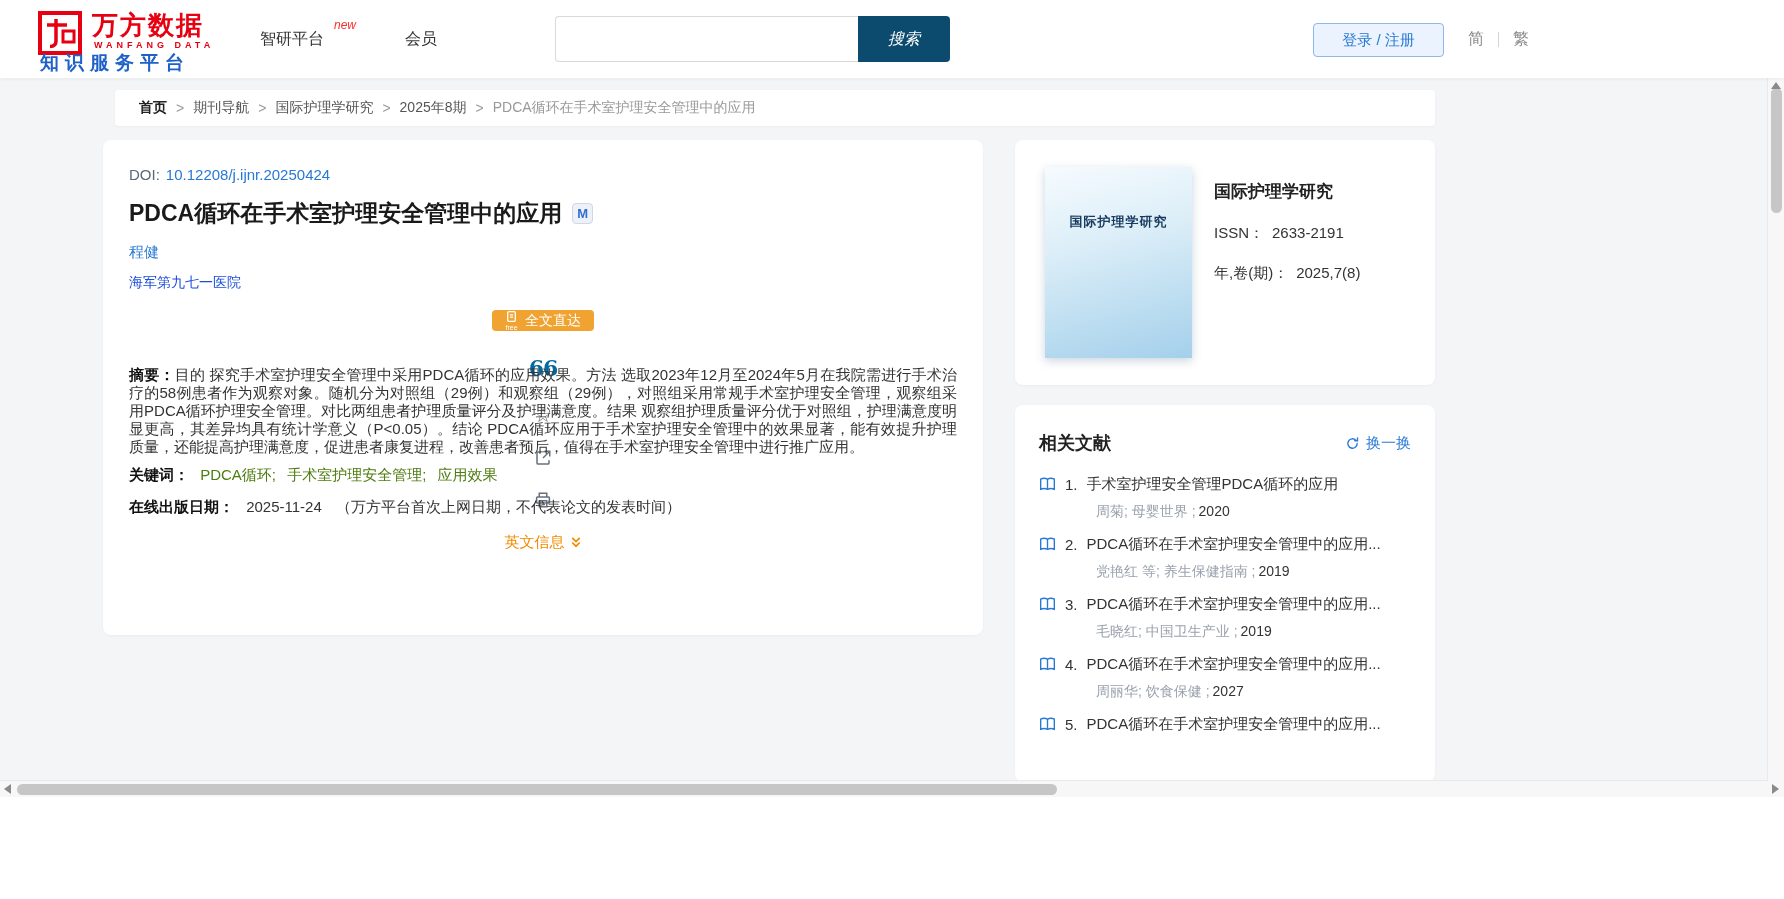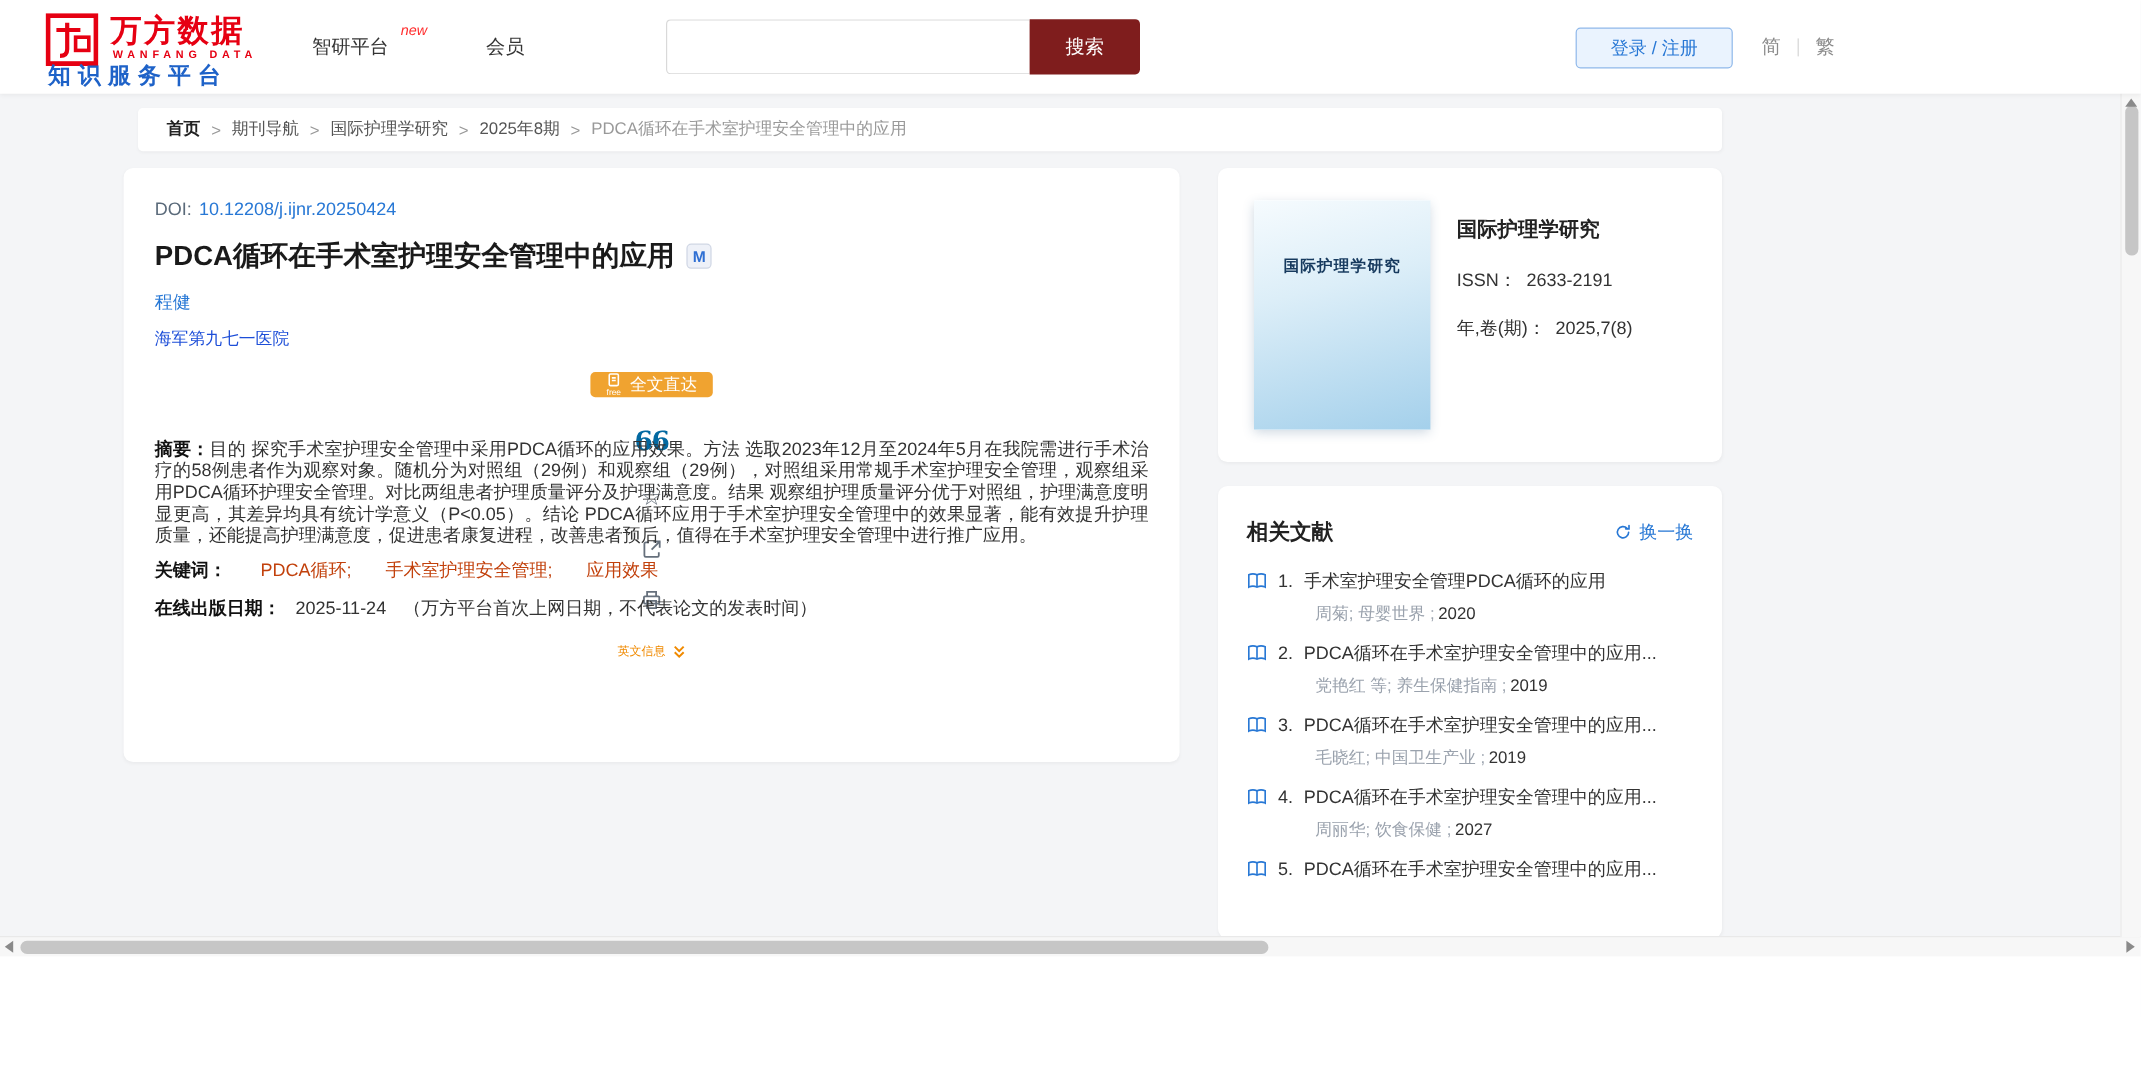--- a/index.html
+++ b/index.html
@@ -13,21 +13,21 @@
   .logo-icon { position:absolute; left:38px; top:11px; width:44px; height:44px; cursor:pointer; }
   .brand { position:absolute; left:92px; top:8px; font-size:26px; font-weight:bold; color:#e60012; letter-spacing:2px; }
   .brand-en { position:absolute; left:94px; top:40px; font-size:9px; font-weight:bold; color:#e60012; letter-spacing:4px; }
   .tagline { position:absolute; left:40px; top:50px; font-size:19px; font-weight:bold; color:#1e62c8; letter-spacing:6px; }
   .nav-item { position:absolute; top:29px; font-size:16px; color:#333; cursor:pointer; }
   .nav-zhiyan { left:260px; }
   .nav-member { left:405px; }
   .new-badge { position:absolute; left:334px; top:18px; font-size:12px; color:#ff2d2d; font-style:italic; }
   .search-wrap { position:absolute; left:555px; top:16px; width:395px; height:46px; display:flex; }
   .search-input { width:303px; height:46px; border:1px solid #d9d9d9; border-right:none; border-radius:4px 0 0 4px; padding:0 12px; font-size:15px; outline:none; }
-  .search-btn { width:92px; height:46px; background:#7f1d1d; color:#fff; font-size:16px; border:none; border-radius:0 4px 4px 0; cursor:pointer; }
+  .search-btn { width:92px; height:46px; background:#0c4a6e; color:#fff; font-size:16px; border:none; border-radius:0 4px 4px 0; cursor:pointer;font-style:italic; }
   .login-btn { position:absolute; left:1313px; top:23px; width:131px; height:34px; background:#eaf3fe; border:1px solid #8fb8ea; border-radius:4px; color:#2878d5; font-size:15px; display:flex; align-items:center; justify-content:center; cursor:pointer; }
   .lang-wrap { position:absolute; left:1468px; top:29px; display:flex; align-items:center; font-size:16px; color:#8b8b8b; }
   .lang-sep { width:1px; height:15px; background:#d5d5d5; margin:0 14px; }
   .lang-item { cursor:pointer; }
 
   
   .breadcrumb { position:absolute; left:115px; top:90px; width:1320px; height:36px; background:#fff; border-radius:4px; display:flex; align-items:center; padding:0 24px; font-size:14px; box-shadow:0 1px 3px rgba(0,0,0,.04); }
   .bc-home { font-weight:bold; color:#222; cursor:pointer; }
   .bc-sep { color:#999; margin:0 9px; }
   .bc-link { color:#555; cursor:pointer; }
@@ -50,26 +50,26 @@
   .btn-row { margin-top:18px; display:flex; align-items:center; gap:24px; height:34px;flex-direction:column; }
   .fulltext-btn { background:#f0a330; color:#fff; height:34px; padding:0 13px; border-radius:4px; display:flex; align-items:center; gap:7px; font-size:14px; border:none; cursor:pointer; }
   .free-ico { display:flex; flex-direction:column; align-items:center; line-height:1; }
   .free-txt { font-size:7px; color:#fff; margin-top:1px; }
   .quote-ico { font-family:"DejaVu Serif","Liberation Serif",serif; font-weight:bold; font-size:22px; color:#0369a1; cursor:pointer; letter-spacing:-1px;text-align:center; }
   .star-ico { font-size:20px; color:#66707c; cursor:pointer; line-height:1; }
   .tool-ico { cursor:pointer; display:flex; align-items:center; }
   .abstract { margin-top:22px; font-size:15px; line-height:18px; color:#333; text-align:justify; }
   .inline-label { font-weight:bold; color:#111; }
   .kw-row { margin-top:10px; font-size:15px; }
-  .kw-link { color:#c2410c; cursor:pointer; margin-left:24px; text-decoration:none; }
+  .kw-link { color:#4d7c0f; cursor:pointer; margin-left:7px; text-decoration:none; }
   .date-row { margin-top:13px; font-size:15px; color:#333; }
   .date-val { margin-left:8px; }
   .date-note { margin-left:10px; }
   .en-row { margin-top:16px; text-align:center; }
-  .en-link { color:#f08a00; font-size:10px; cursor:pointer; display:inline-flex; align-items:center; gap:5px; }
+  .en-link { color:#f08a00; font-size:15px; cursor:pointer; display:inline-flex; align-items:center; gap:5px; }
 
   
   .cover { position:absolute; left:30px; top:27px; width:147px; height:191px; background:linear-gradient(165deg,#f6fbfe 0%,#dceef8 38%,#a4d0eb 100%); box-shadow:0 3px 9px rgba(50,90,130,.25); display:flex; justify-content:center; padding-top:46px; }
   .cover-title { font-size:13px; font-weight:bold; color:#173a5e; letter-spacing:1px; }
   .j-info { position:absolute; left:199px; top:40px; }
   .j-name { font-size:17px; font-weight:bold; color:#222; }
   .j-line { margin-top:21px; font-size:15px; color:#333; }
   .j-val { margin-left:8px; }
 
   

